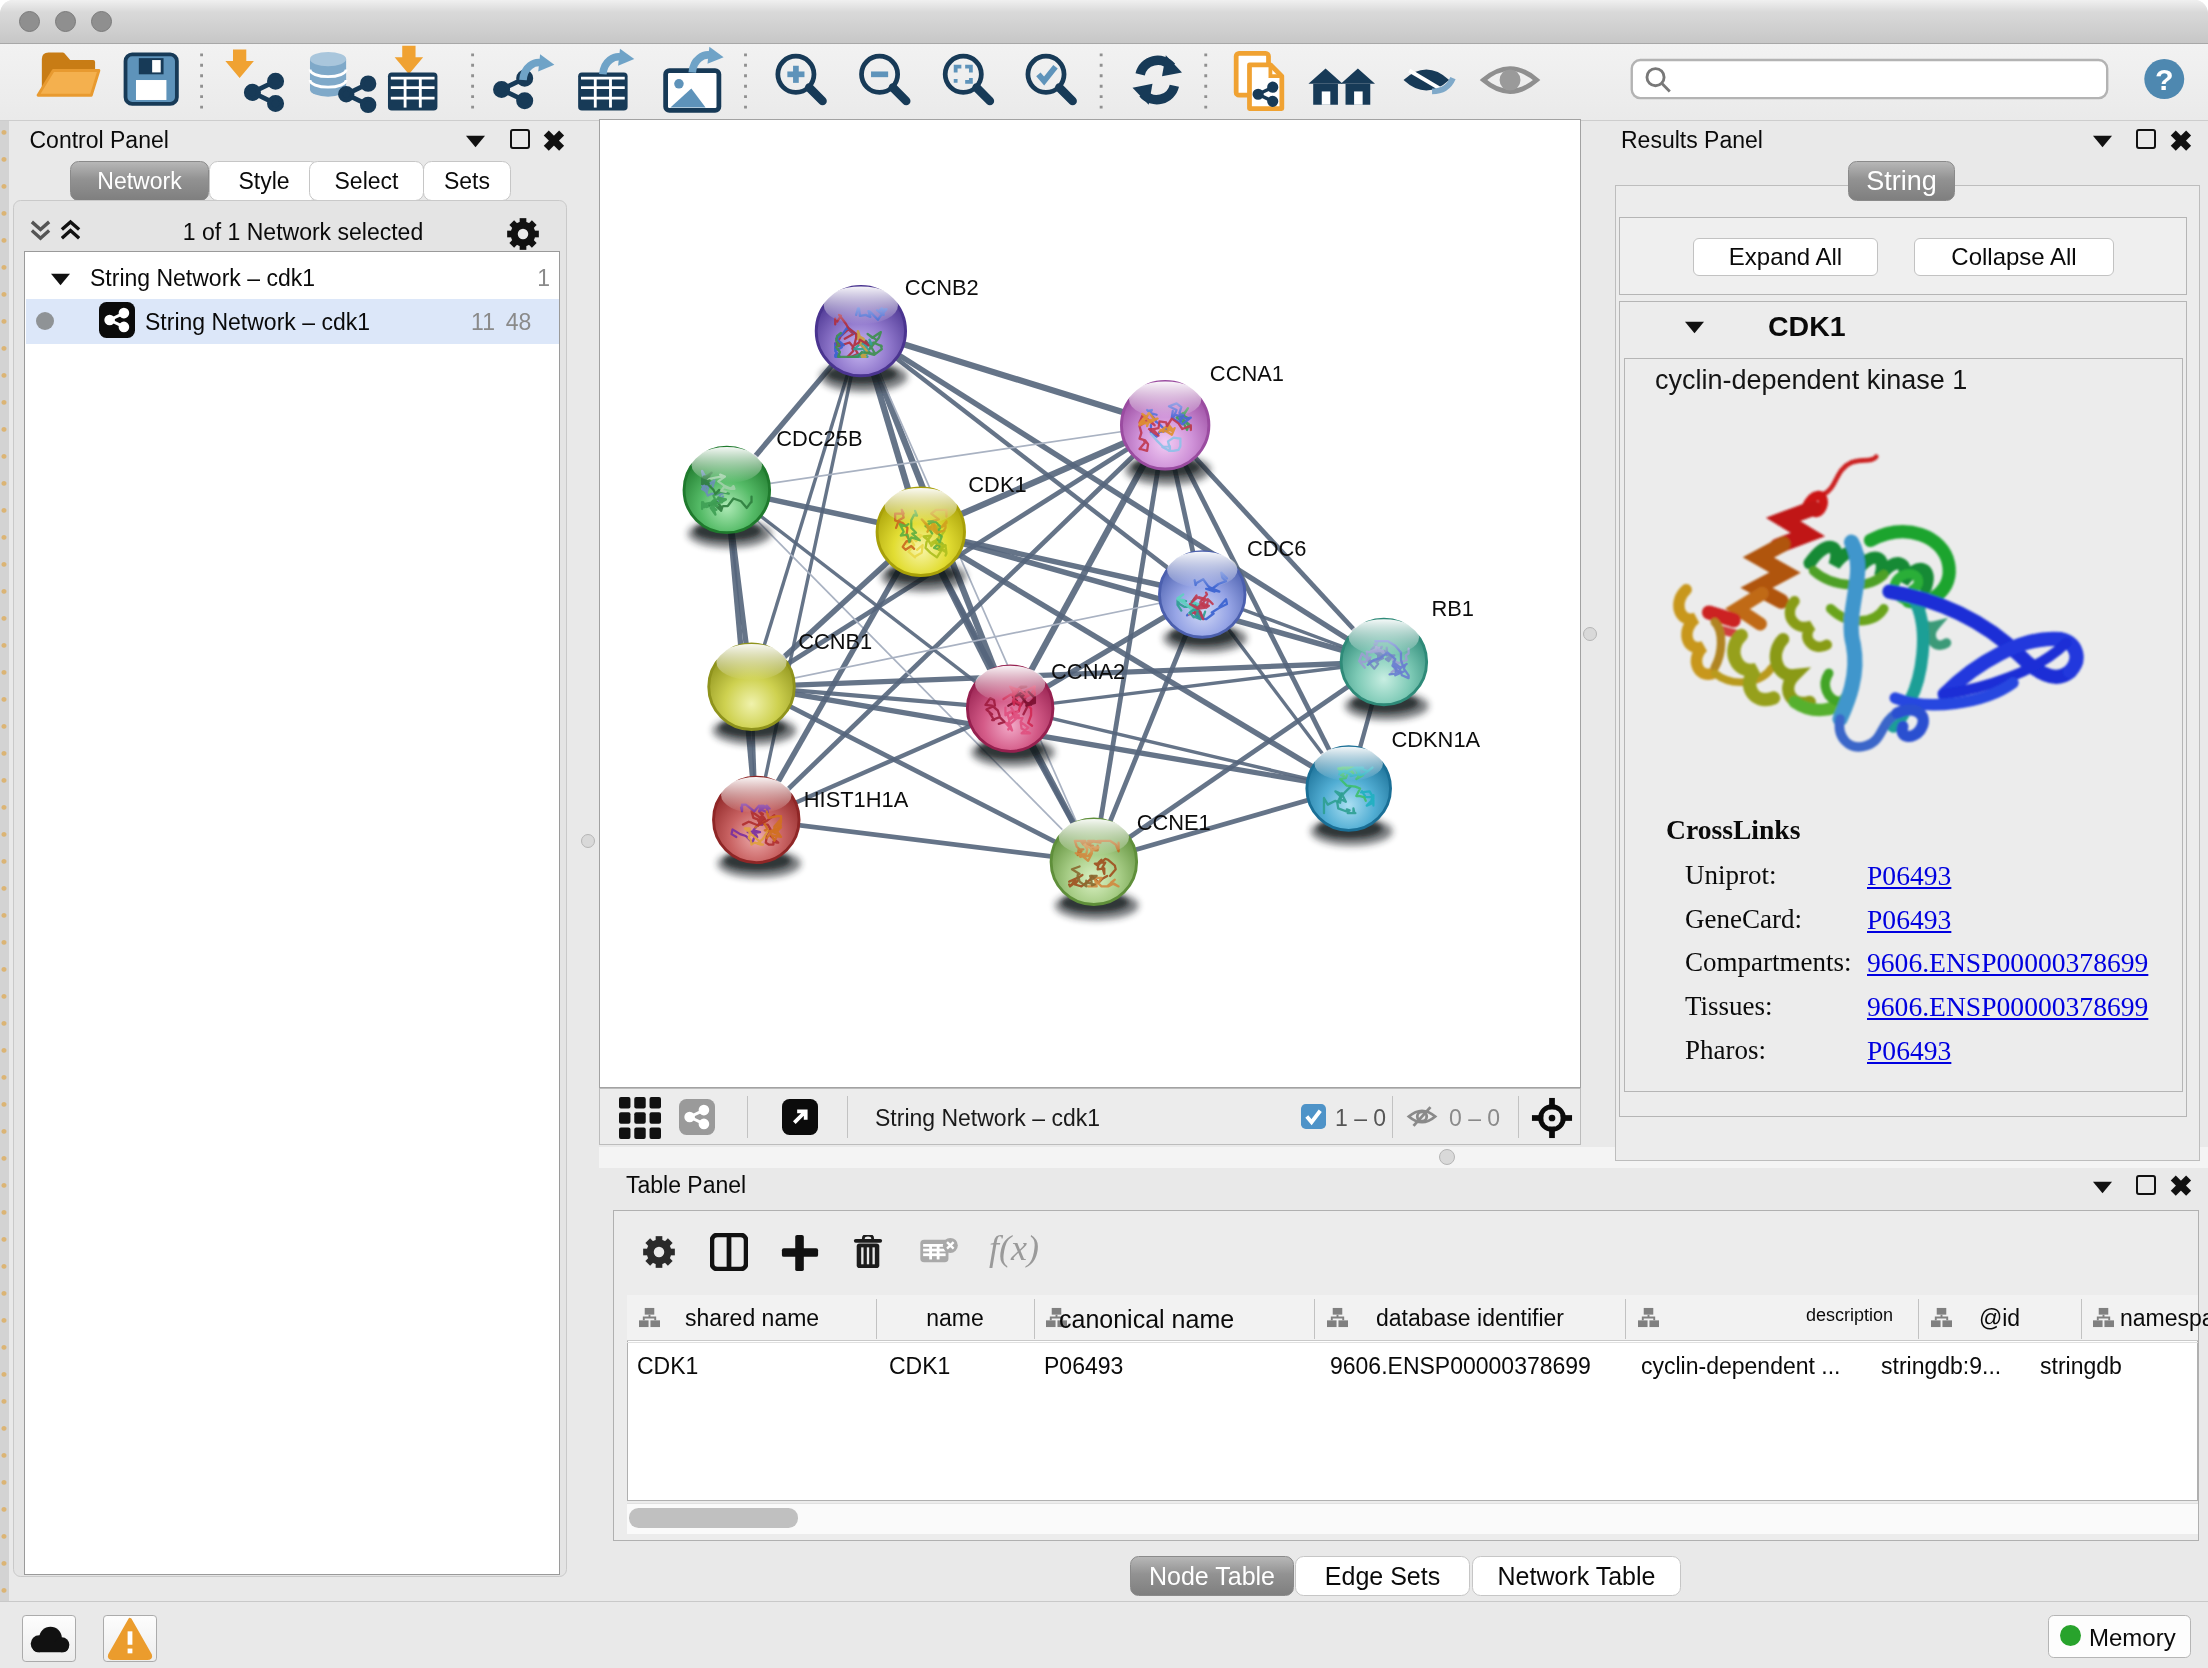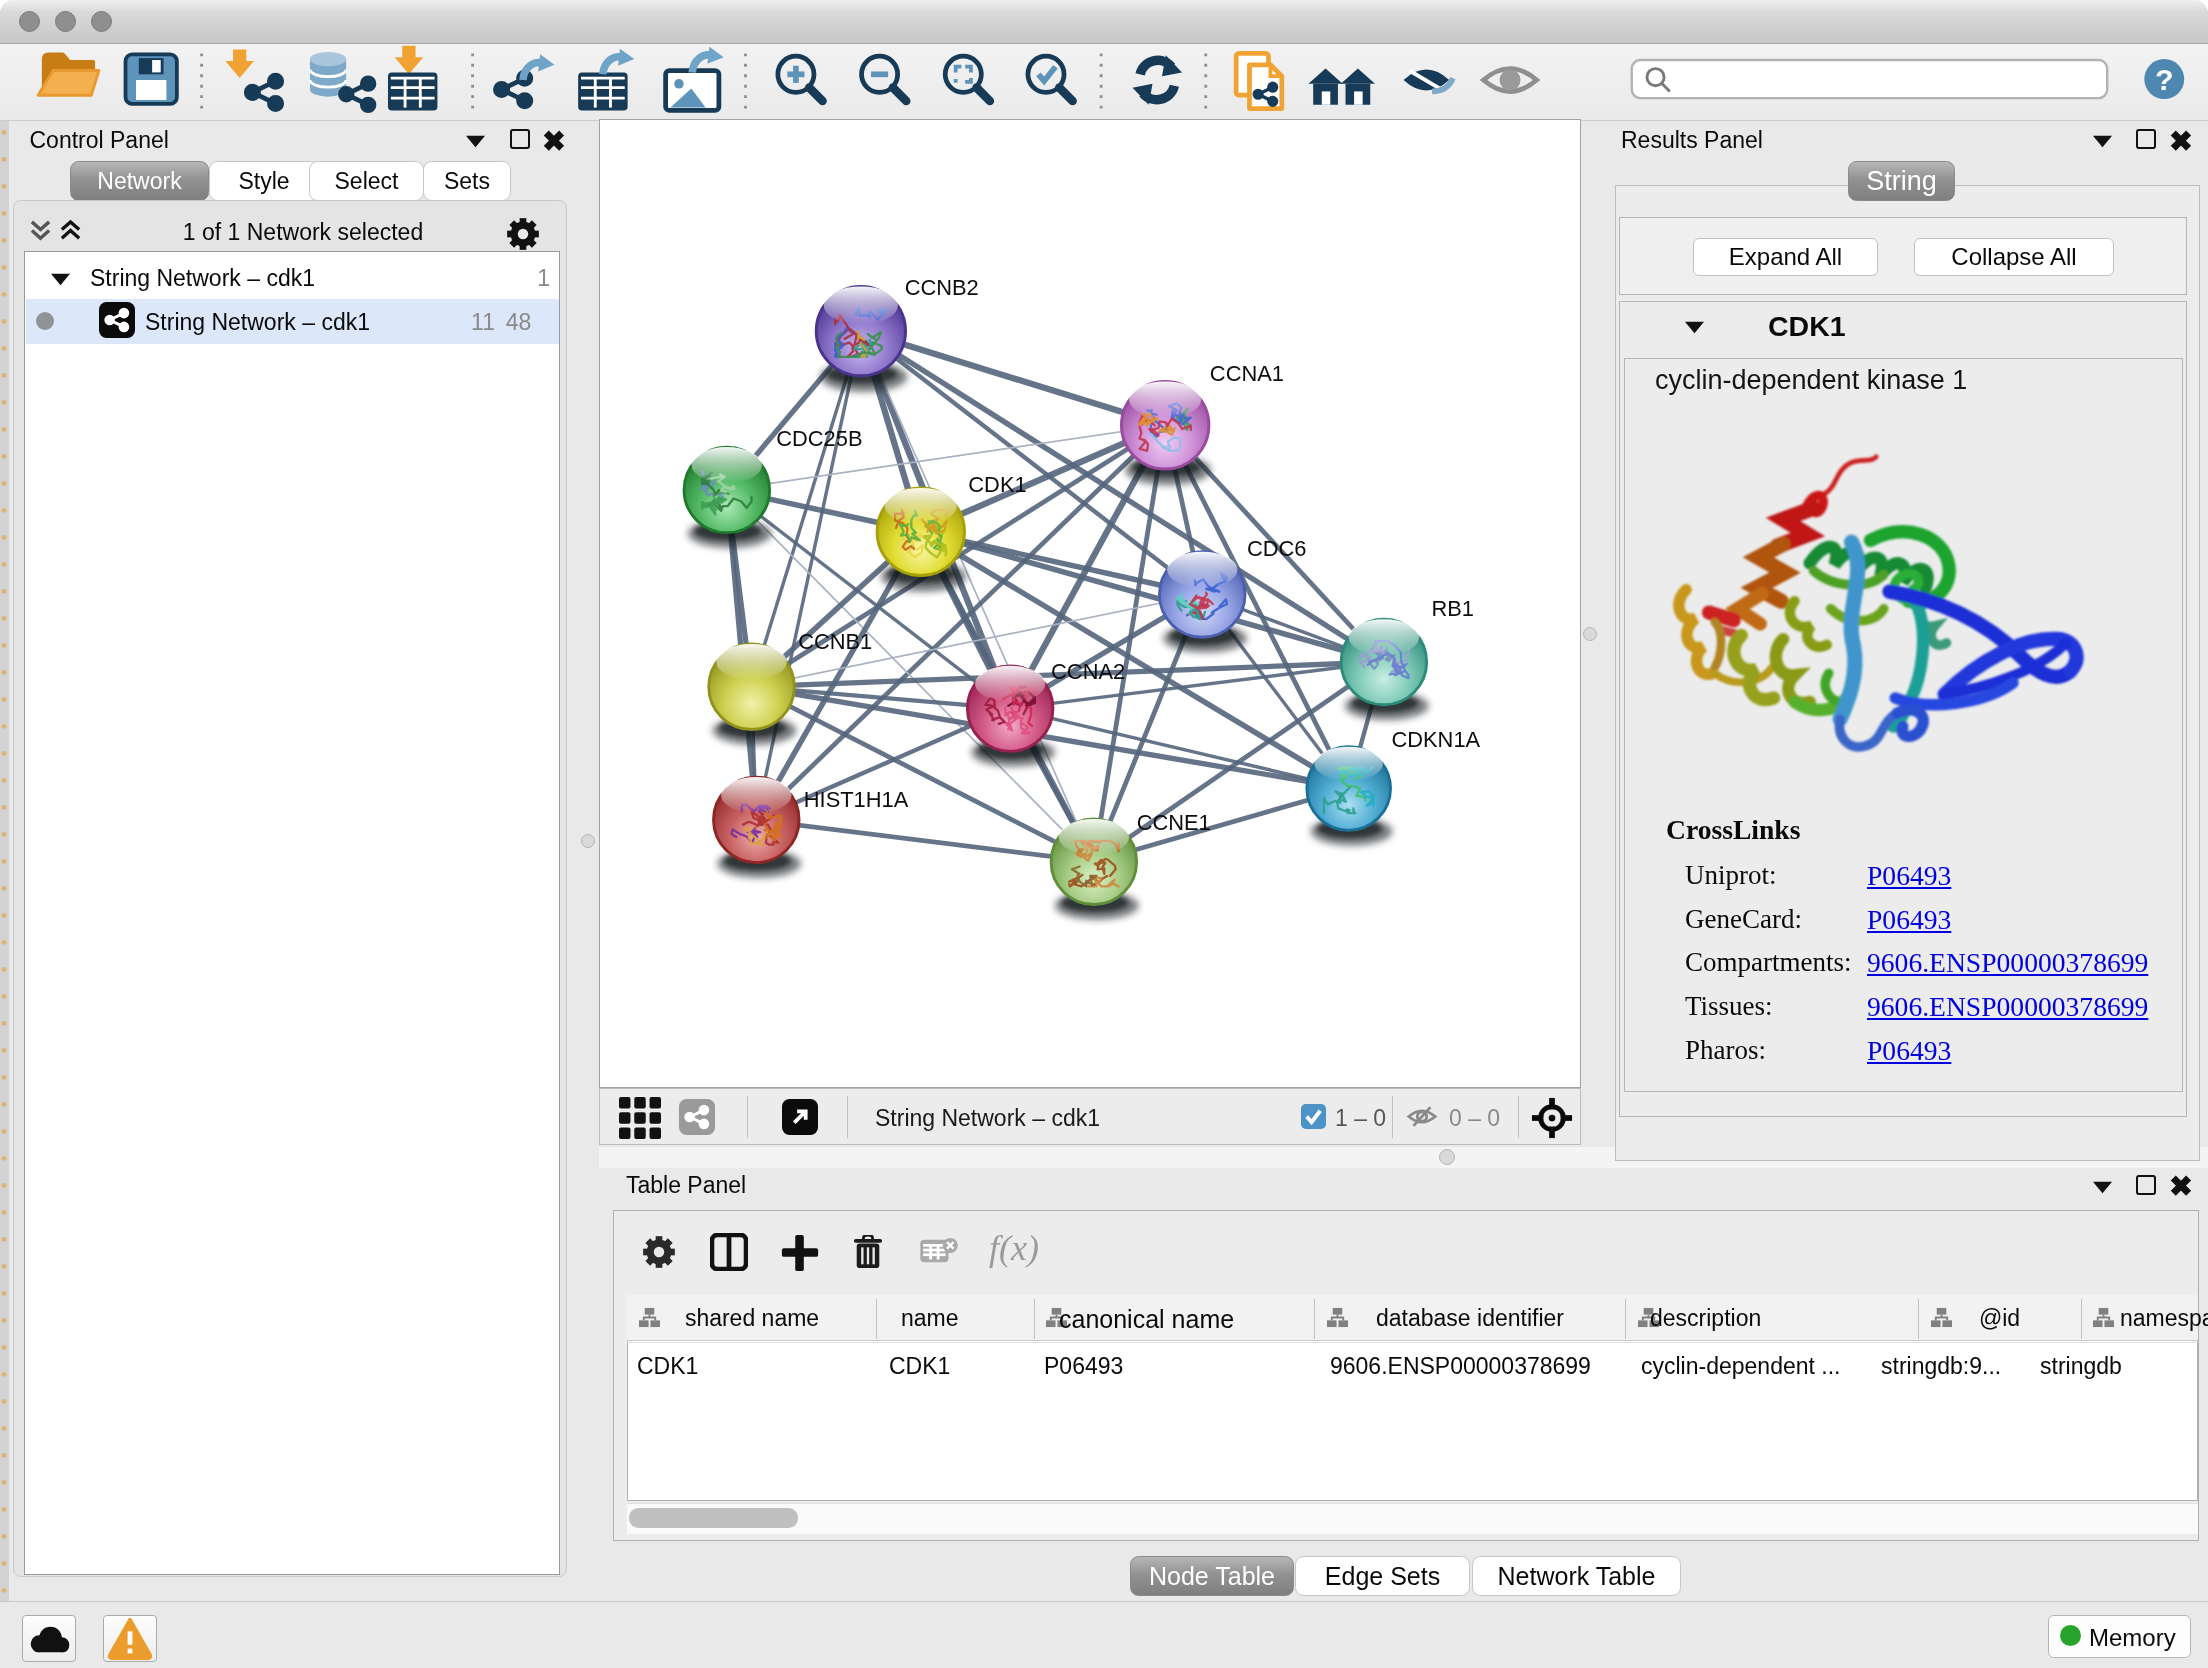--- a/index.html
+++ b/index.html
@@ -642,42 +642,42 @@
 <div class="abs serif" style="left:989px;top:1227px;font-size:36px;font-style:italic;color:#9a9a9a">f(x)</div>
 <div class="abs" style="left:627px;top:1295px;width:1571px;height:206px;background:#fff;border:1px solid #b0b0b0"></div>
 <div class="abs" style="left:627px;top:1295px;width:1571px;height:46px;background:#f2f2f2;border-bottom:1px solid #c9c9c9"></div>
 <div class="abs" style="left:638px;top:1307px"><svg width="23" height="21" viewBox="0 0 24 22" style="">
         <rect x="7" y="1" width="10" height="7" fill="#808080"></rect>
         <rect x="1" y="14" width="10" height="7" fill="#808080"></rect>
         <rect x="13" y="14" width="10" height="7" fill="#808080"></rect>
         <path d="M12 8 L12 11 M6 14 L6 11 L18 11 L18 14" stroke="#808080" stroke-width="2" fill="none"></path>
       </svg></div>
 <div class="abs" style="left:652px;top:1305px;width:200px;text-align:center;font-size:23px;color:#0a0a0a;overflow:hidden;white-space:nowrap">shared name</div>
-<div class="abs" style="left:901px;top:1305px;width:108px;font-size:23px;color:#0a0a0a;overflow:hidden;white-space:nowrap">name</div>
+<div class="abs" style="left:901px;top:1305px;width:108px;text-align:center;font-size:23px;color:#0a0a0a;overflow:hidden;white-space:nowrap">name</div>
 <div class="abs" style="left:1045px;top:1307px"><svg width="23" height="21" viewBox="0 0 24 22" style="">
         <rect x="7" y="1" width="10" height="7" fill="#808080"></rect>
         <rect x="1" y="14" width="10" height="7" fill="#808080"></rect>
         <rect x="13" y="14" width="10" height="7" fill="#808080"></rect>
         <path d="M12 8 L12 11 M6 14 L6 11 L18 11 L18 14" stroke="#808080" stroke-width="2" fill="none"></path>
       </svg></div>
 <div class="abs" style="left:1059px;top:1305px;width:231px;text-align:left;font-size:25px;color:#0a0a0a;overflow:hidden;white-space:nowrap">canonical name</div>
 <div class="abs" style="left:1326px;top:1307px"><svg width="23" height="21" viewBox="0 0 24 22" style="">
         <rect x="7" y="1" width="10" height="7" fill="#808080"></rect>
         <rect x="1" y="14" width="10" height="7" fill="#808080"></rect>
         <rect x="13" y="14" width="10" height="7" fill="#808080"></rect>
         <path d="M12 8 L12 11 M6 14 L6 11 L18 11 L18 14" stroke="#808080" stroke-width="2" fill="none"></path>
       </svg></div>
 <div class="abs" style="left:1339px;top:1305px;width:262px;text-align:center;font-size:23px;color:#0a0a0a;overflow:hidden;white-space:nowrap">database identifier</div>
 <div class="abs" style="left:1637px;top:1307px"><svg width="23" height="21" viewBox="0 0 24 22" style="">
         <rect x="7" y="1" width="10" height="7" fill="#808080"></rect>
         <rect x="1" y="14" width="10" height="7" fill="#808080"></rect>
         <rect x="13" y="14" width="10" height="7" fill="#808080"></rect>
         <path d="M12 8 L12 11 M6 14 L6 11 L18 11 L18 14" stroke="#808080" stroke-width="2" fill="none"></path>
       </svg></div>
-<div class="abs" style="left:1650px;top:1305px;width:243px;text-align:left;font-size:23px;color:#0a0a0a;overflow:hidden;white-space:nowrap">description</div>
+<div class="abs" style="left:1650px;top:1305px;width:243px;text-align:right;font-size:18px;color:#0a0a0a;overflow:hidden;white-space:nowrap">description</div>
 <div class="abs" style="left:1930px;top:1307px"><svg width="23" height="21" viewBox="0 0 24 22" style="">
         <rect x="7" y="1" width="10" height="7" fill="#808080"></rect>
         <rect x="1" y="14" width="10" height="7" fill="#808080"></rect>
         <rect x="13" y="14" width="10" height="7" fill="#808080"></rect>
         <path d="M12 8 L12 11 M6 14 L6 11 L18 11 L18 14" stroke="#808080" stroke-width="2" fill="none"></path>
       </svg></div>
 <div class="abs" style="left:1943px;top:1305px;width:113px;text-align:center;font-size:23px;color:#0a0a0a;overflow:hidden;white-space:nowrap">@id</div>
 <div class="abs" style="left:2092px;top:1307px"><svg width="23" height="21" viewBox="0 0 24 22" style="">
         <rect x="7" y="1" width="10" height="7" fill="#808080"></rect>
         <rect x="1" y="14" width="10" height="7" fill="#808080"></rect>

